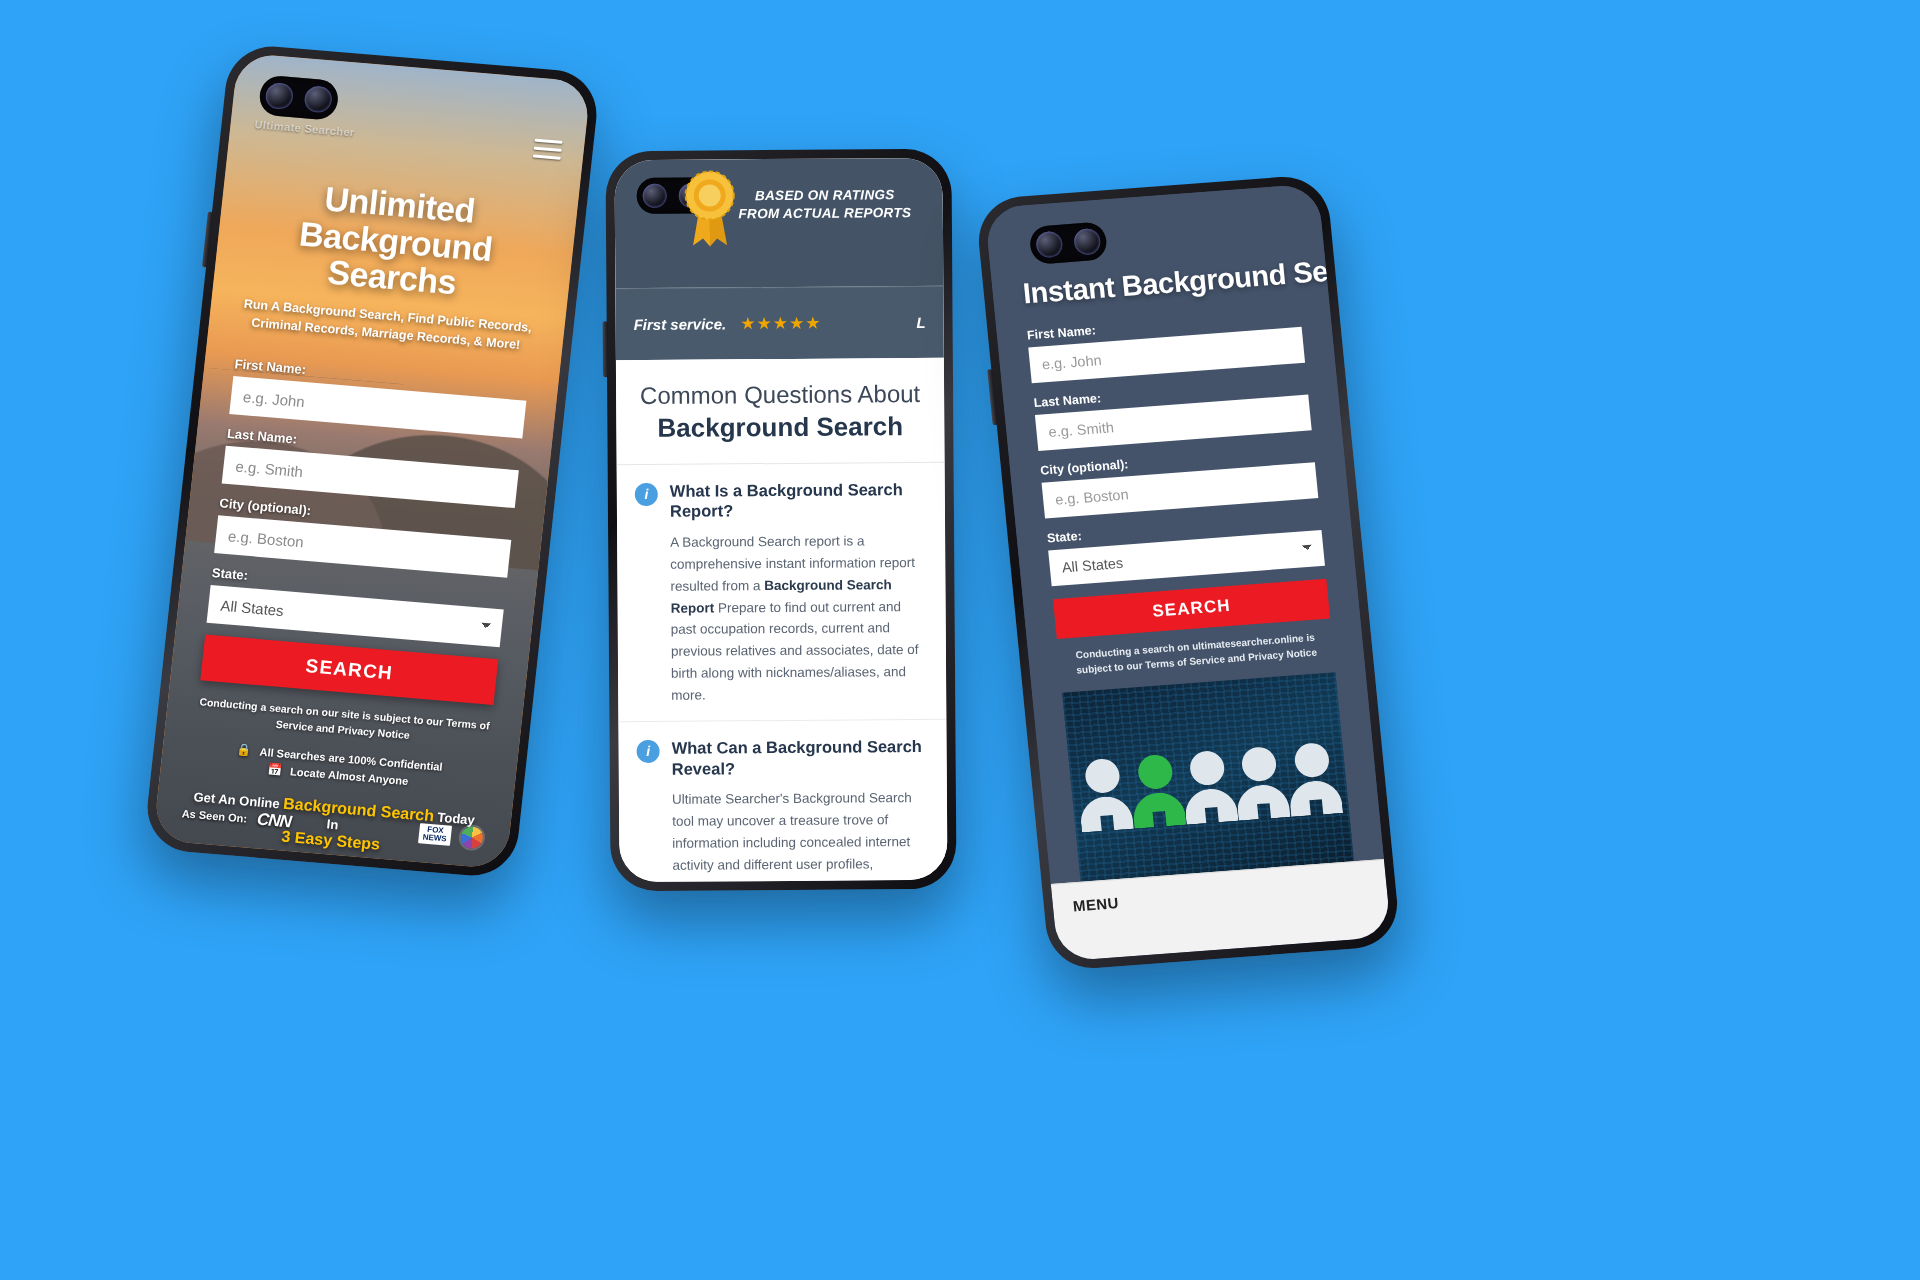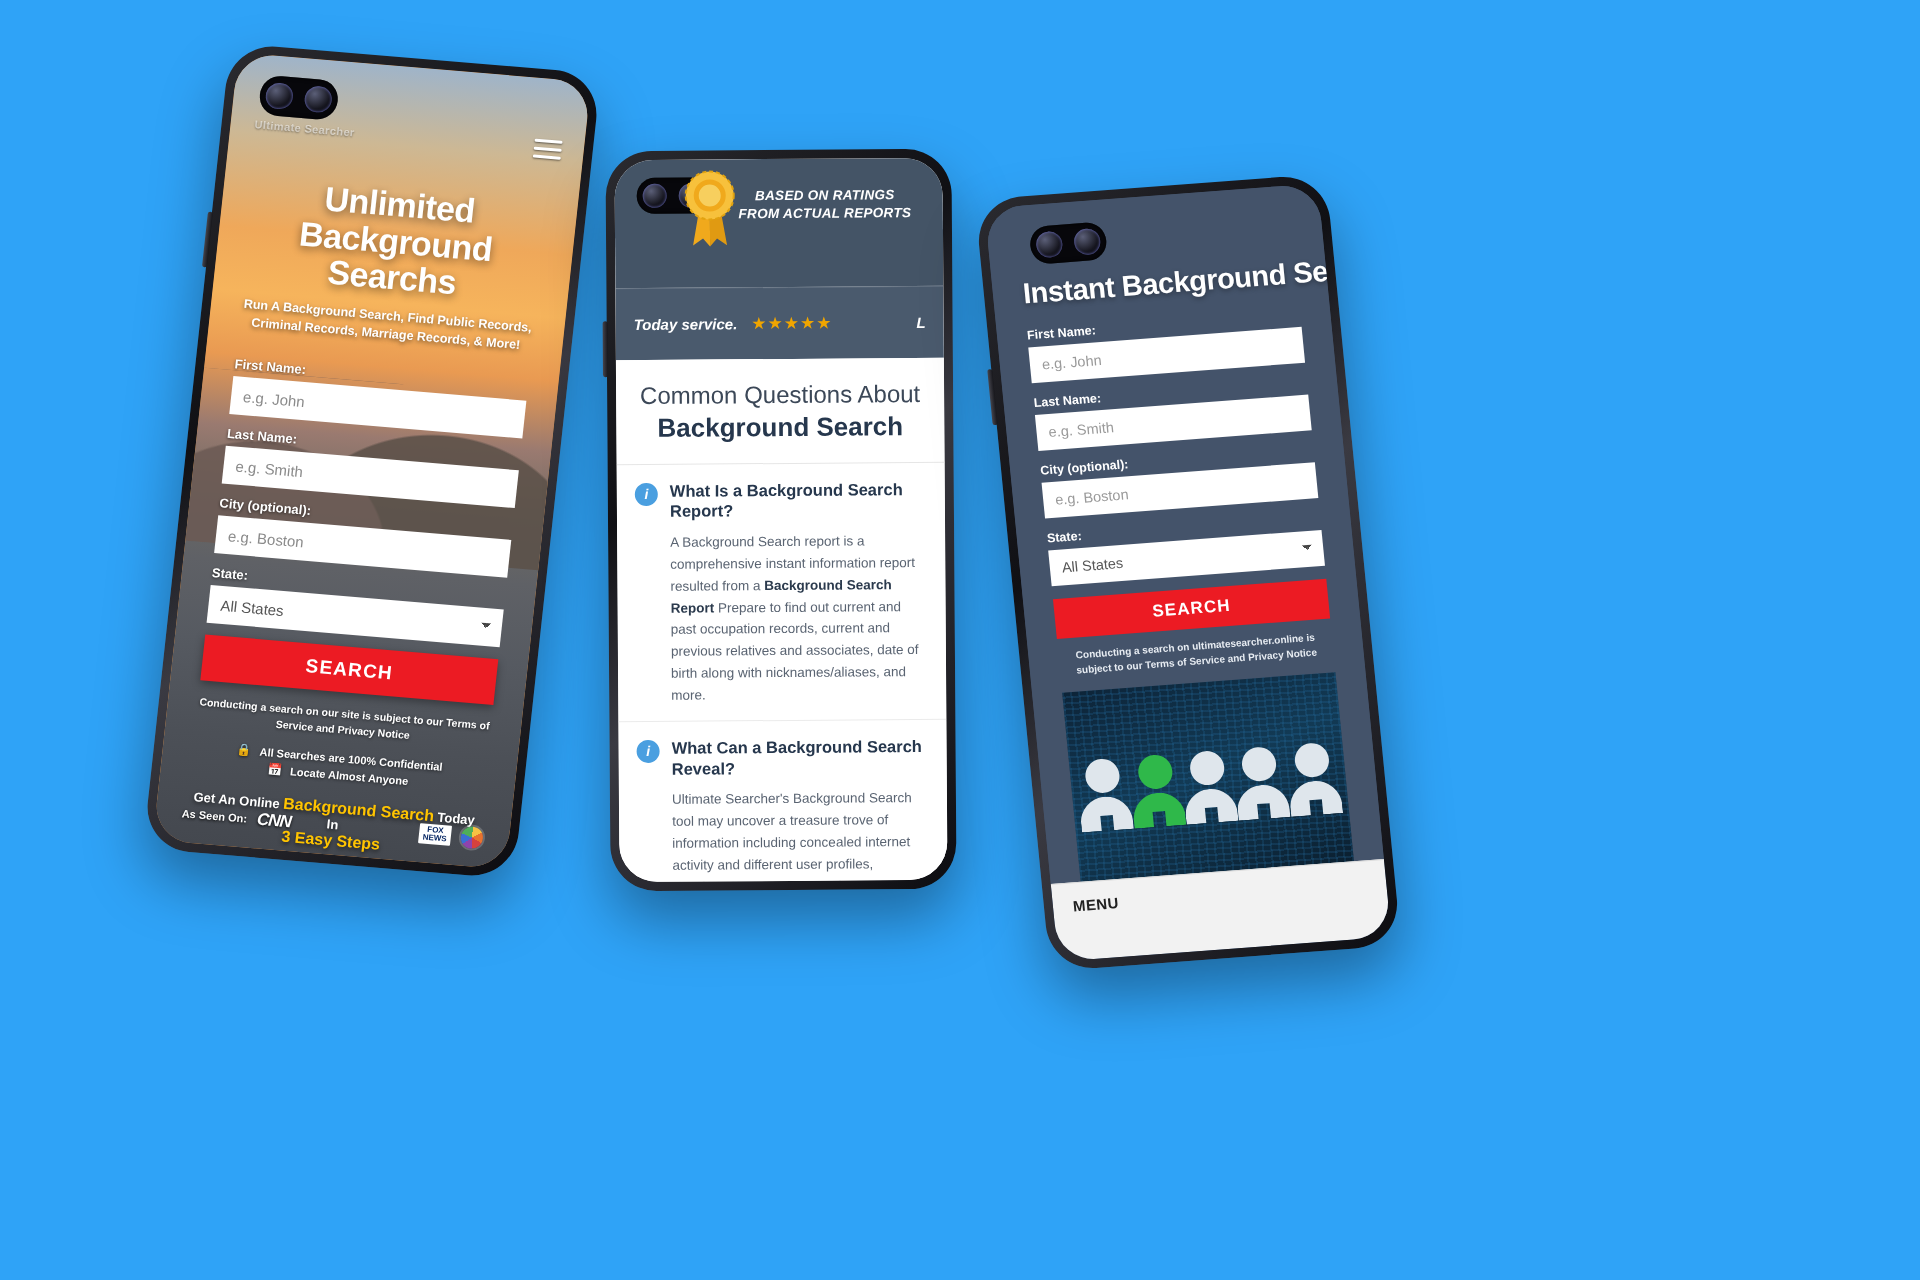--- a/index.html
+++ b/index.html
@@ -343,21 +343,21 @@
         <circle cx="31" cy="28" r="16" fill="#f0a91c"></circle>
         <circle cx="31" cy="28" r="11" fill="#f7cf5e"></circle>
       </svg>
       <div class="p2-rating">
         <div>BASED ON RATINGS</div>
         <div>FROM ACTUAL REPORTS</div>
       </div>
     </div>
 
     <div class="p2-review">
-      <span class="rv-txt">Today service.</span>
+      <span class="rv-txt">First service.</span>
       <span class="stars">★★★★★</span>
       <span class="rv-name">L</span>
     </div>
 
     <div class="p2-body">
       <div class="faq-head">
         <div class="l1">Common Questions About</div>
         <div class="l2">Background Search</div>
       </div>
 

